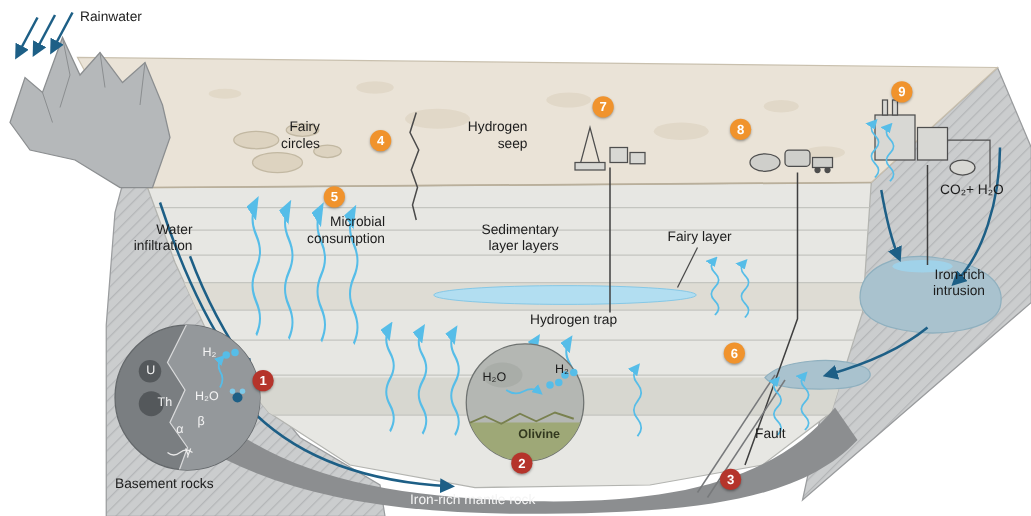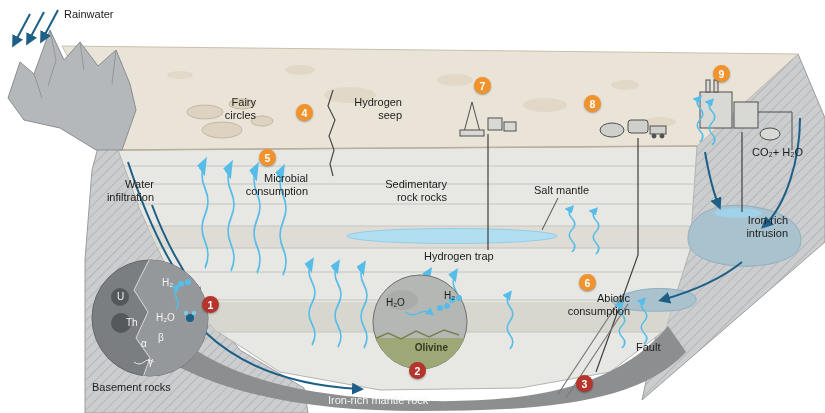--- a/index.html
+++ b/index.html
@@ -209,30 +209,29 @@
         <circle cx="447" cy="306" r="3" fill="#56bde8"></circle>
     <circle cx="452" cy="300" r="3" fill="#56bde8"></circle>
         <circle cx="459" cy="298" r="3" fill="#56bde8"></circle>
   </g>
 </svg>
 
 <div class="lbl" style="left:64px;top:8px">Rainwater</div>
 
 
 <div class="lbl center" style="left:200px;top:96px;width:56px">Fairy circles</div>
-<div class="lbl center" style="left:340px;top:96px;width:62px">Hydrogen seep</div>
+<div class="lbl center" style="left:360px;top:96px;width:62px">Hydrogen seep</div>
 <div class="lbl center" style="left:228px;top:172px;width:80px">Microbial consumption</div>
-<div class="lbl center" style="left:365px;top:178px;width:82px">Sedimentary rock rocks</div>
-<div class="lbl" style="left:534px;top:184px">Salt mantle</div>
+<div class="lbl center" style="left:365px;top:178px;width:82px">Sedimentary layer layers</div>
+<div class="lbl" style="left:534px;top:184px">Fairy layer</div>
 <div class="lbl" style="left:424px;top:250px">Hydrogen trap</div>
 <div class="lbl" style="left:752px;top:146px">CO₂+ H₂O</div>
 <div class="lbl center" style="left:80px;top:178px;width:74px">Water infiltration</div>
 <div class="lbl center" style="left:722px;top:214px;width:66px">Iron-rich intrusion</div>
-<div class="lbl center" style="left:548px;top:292px;width:82px">Abiotic consumption</div>
-<div class="lbl" style="left:636px;top:341px">Fault</div>
+<div class="lbl" style="left:604px;top:341px">Fault</div>
 <div class="lbl" style="left:92px;top:381px">Basement rocks</div>
 <div class="lbl white" style="left:328px;top:394px">Iron-rich mantle rock</div>
 
 <div class="lbl white small" style="left:117px;top:291px">U</div>
 <div class="lbl white small" style="left:126px;top:317px">Th</div>
 <div class="lbl white small" style="left:141px;top:338px">α</div>
 <div class="lbl white small" style="left:158px;top:332px">β</div>
 <div class="lbl white small" style="left:148px;top:356px">γ</div>
 <div class="lbl white small" style="left:156px;top:312px">H₂O</div>
 <div class="lbl white small" style="left:162px;top:277px">H₂</div>

